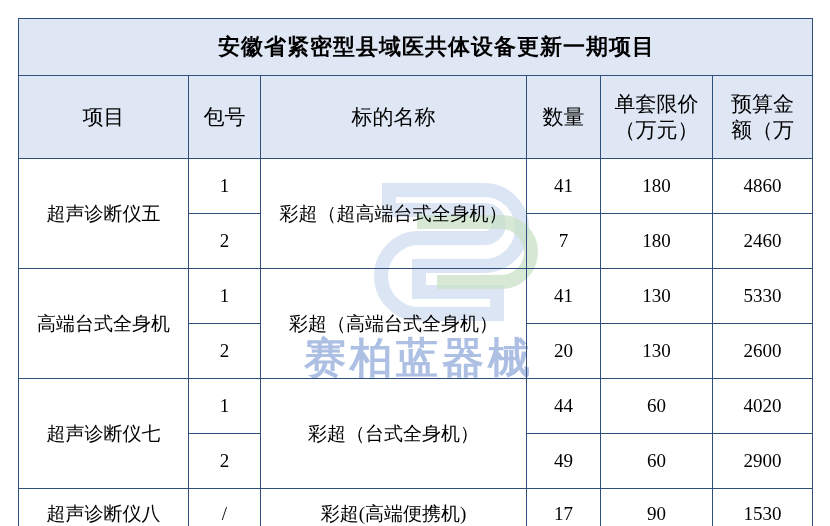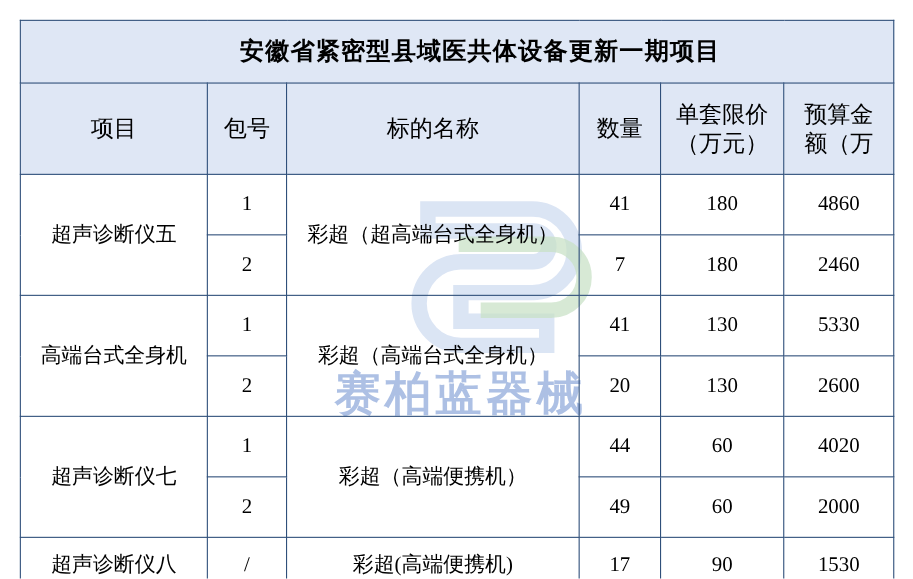--- a/index.html
+++ b/index.html
@@ -172,30 +172,30 @@
         <tr class="row-tall">
           <td class="cell-pkg">2</td>
           <td class="cell-num">20</td>
           <td class="cell-price">130</td>
           <td class="cell-budget">2600</td>
         </tr>
 
         <tr class="row-tall">
           <td rowspan="2" class="cell-project">超声诊断仪七</td>
           <td class="cell-pkg">1</td>
-          <td rowspan="2" class="cell-name">彩超（高端便携机）</td>
+          <td rowspan="2" class="cell-name">彩超（台式全身机）</td>
           <td class="cell-num">44</td>
           <td class="cell-price">60</td>
           <td class="cell-budget">4020</td>
         </tr>
         <tr class="row-tall">
           <td class="cell-pkg">2</td>
           <td class="cell-num">49</td>
           <td class="cell-price">60</td>
-          <td class="cell-budget">2000</td>
+          <td class="cell-budget">2900</td>
         </tr>
 
         <tr class="row-short">
           <td class="cell-project">超声诊断仪八</td>
           <td class="cell-pkg">/</td>
           <td class="cell-name">彩超(高端便携机)</td>
           <td class="cell-num">17</td>
           <td class="cell-price">90</td>
           <td class="cell-budget">1530</td>
         </tr>

